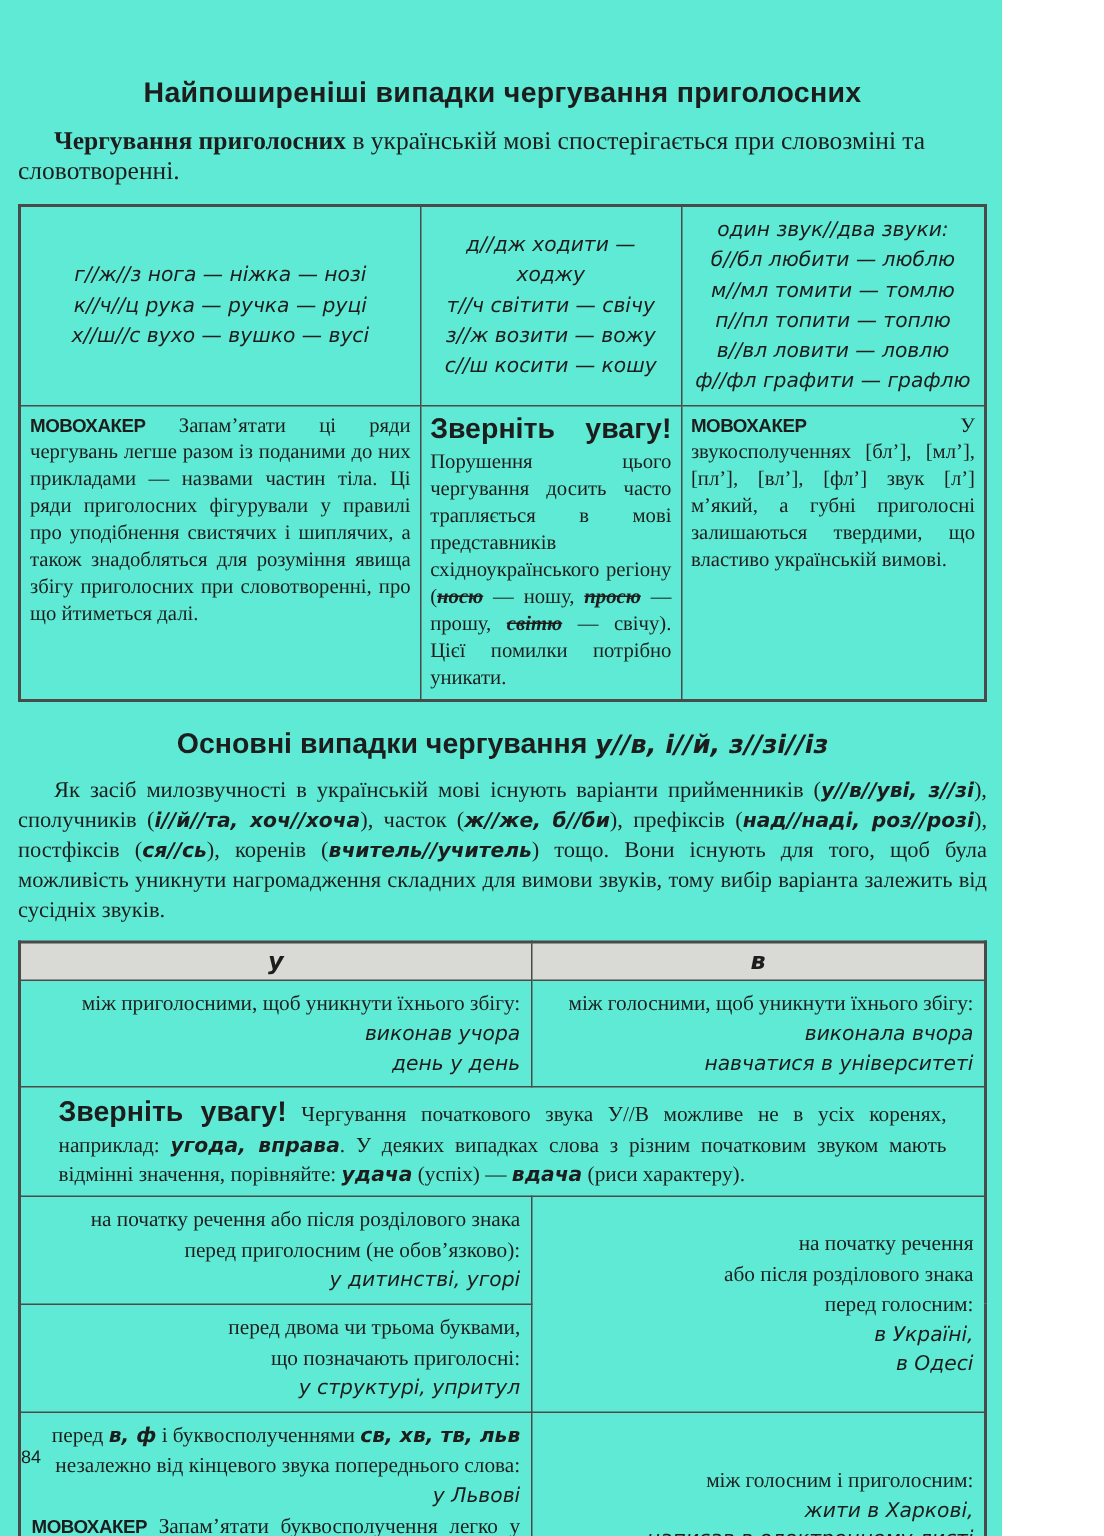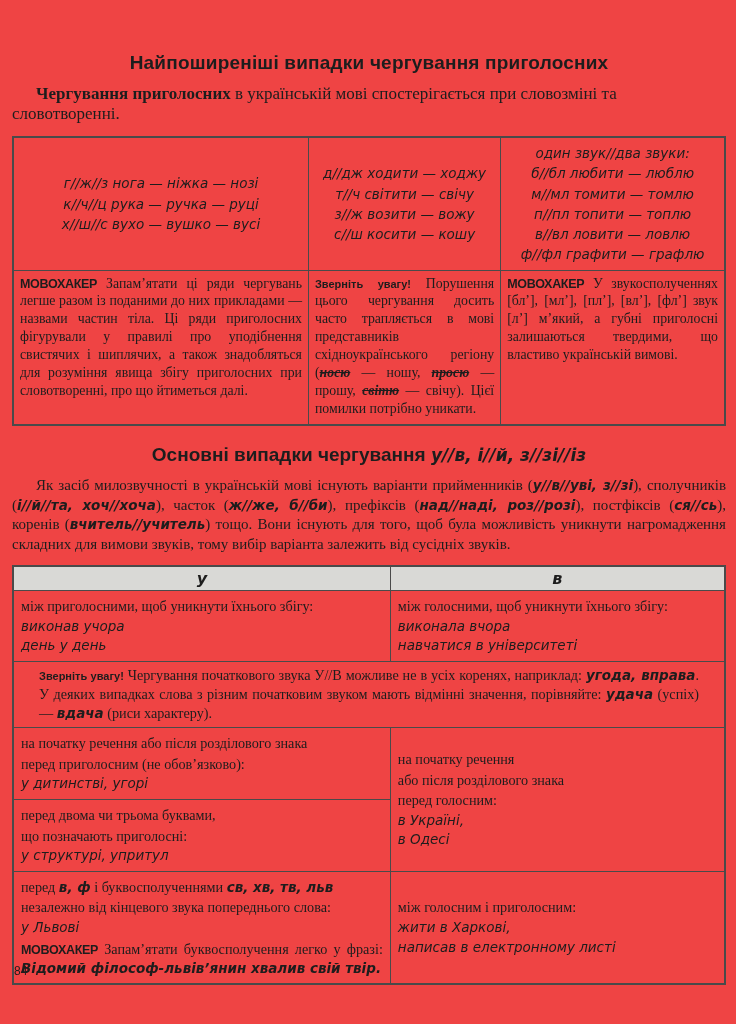--- a/index.html
+++ b/index.html
@@ -5,23 +5,23 @@
   html,body { margin:0; padding:0; }
   body {
     width:736px; height:1024px;
     background:#ffffff;
     font-family:"Liberation Serif", serif;
     color:#1d1d1d;
     overflow:hidden;
   }
   .page {
     box-sizing:border-box;
-    width:736px; height:1024px;
+    width:668px; height:1024px;
     padding:0 10px 0 12px;
-    background:#ef4444;
+    background:#5eead4;
     position:relative;
   }
   
   .h-main {
     font-family:"Liberation Sans", sans-serif;
     font-weight:bold;
     font-size:19px;
     text-align:center;
     margin:0;
     padding-top:52px;
@@ -88,36 +88,36 @@
   }
   .hacker {
     font-family:"Liberation Sans", sans-serif;
     font-weight:bold;
     font-size:12.5px;
     letter-spacing:-0.3px;
   }
   .attn-label {
     font-family:"Liberation Sans", sans-serif;
     font-weight:bold;
-    font-size:11px;
+    font-size:19px;
   }
   .strike {
     font-style:italic;
     font-weight:bold;
     text-decoration:line-through;
   }
   
   .t2 td { font-size:14.2px; }
   .t2-head td {
     background:#d9d9d6;
     text-align:center;
     padding:2px 4px;
   }
   .t2-head .hw { font-size:16px; font-weight:bold; }
-  .cell-center { text-align:left; line-height:1.45; }
+  .cell-center { text-align:right; line-height:1.45; }
   .cell-just { text-align:justify; line-height:1.35; padding:4px 25px; }
   .col-u { width:53%; }
   .col-v { width:47%; }
   .ex-line { line-height:1.5; }
   .page-number {
     font-family:"Liberation Sans", sans-serif;
     font-size:12px;
     position:absolute;
     left:14px;
     bottom:46px;

